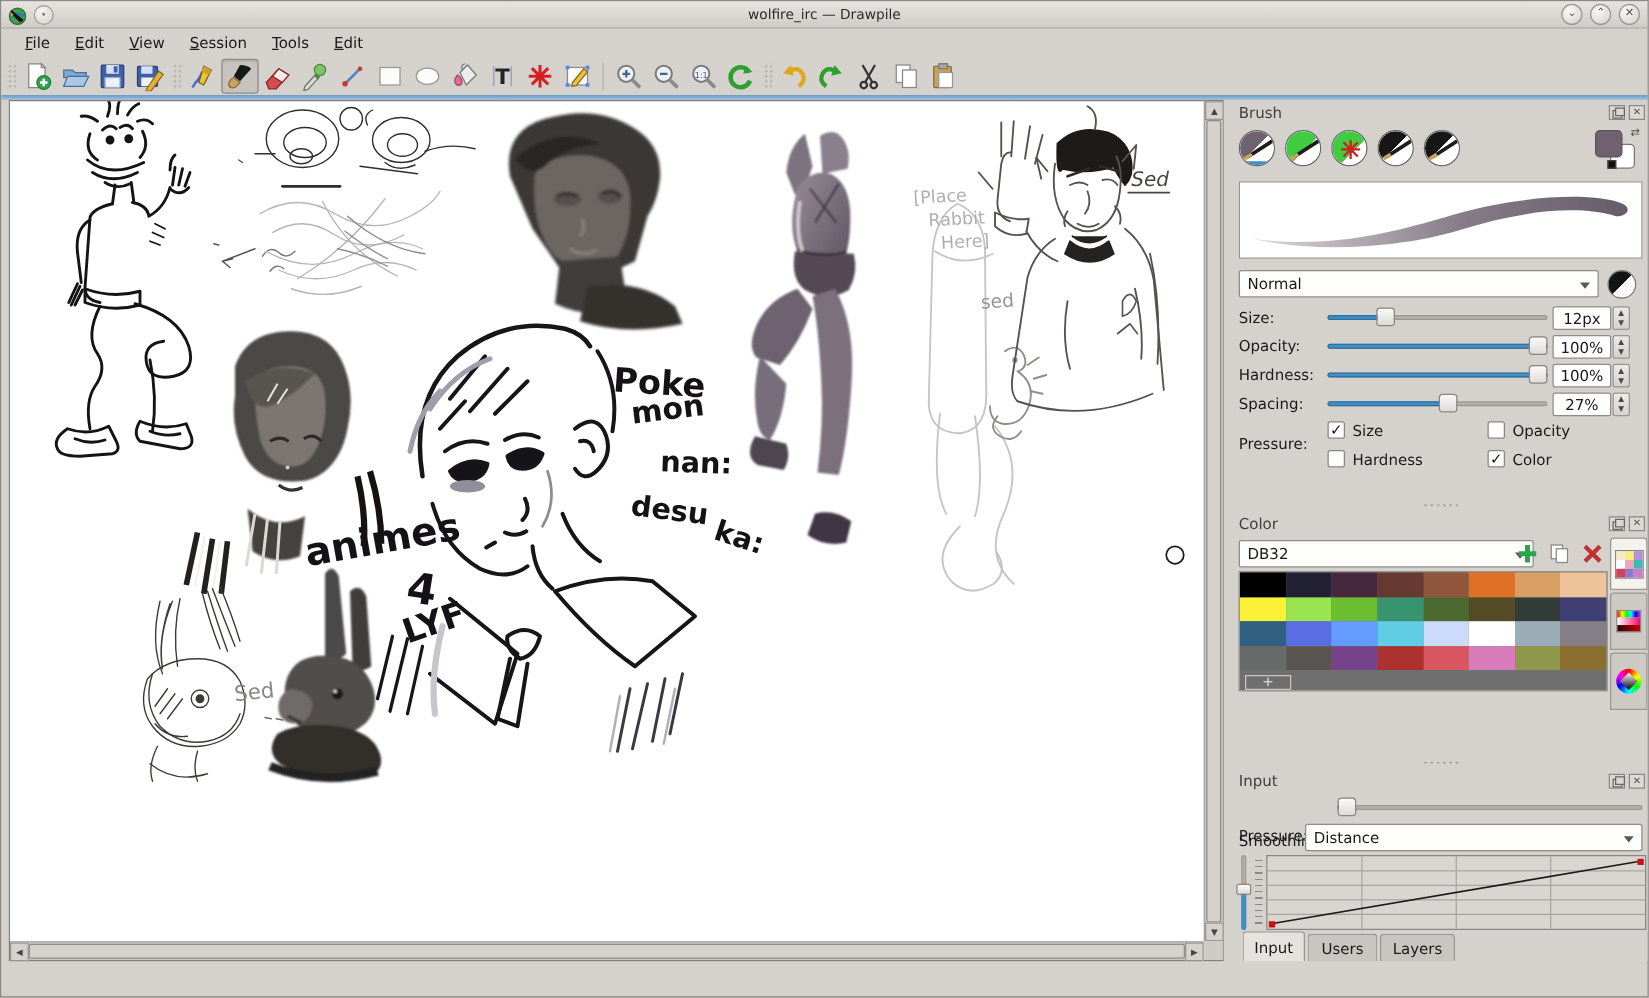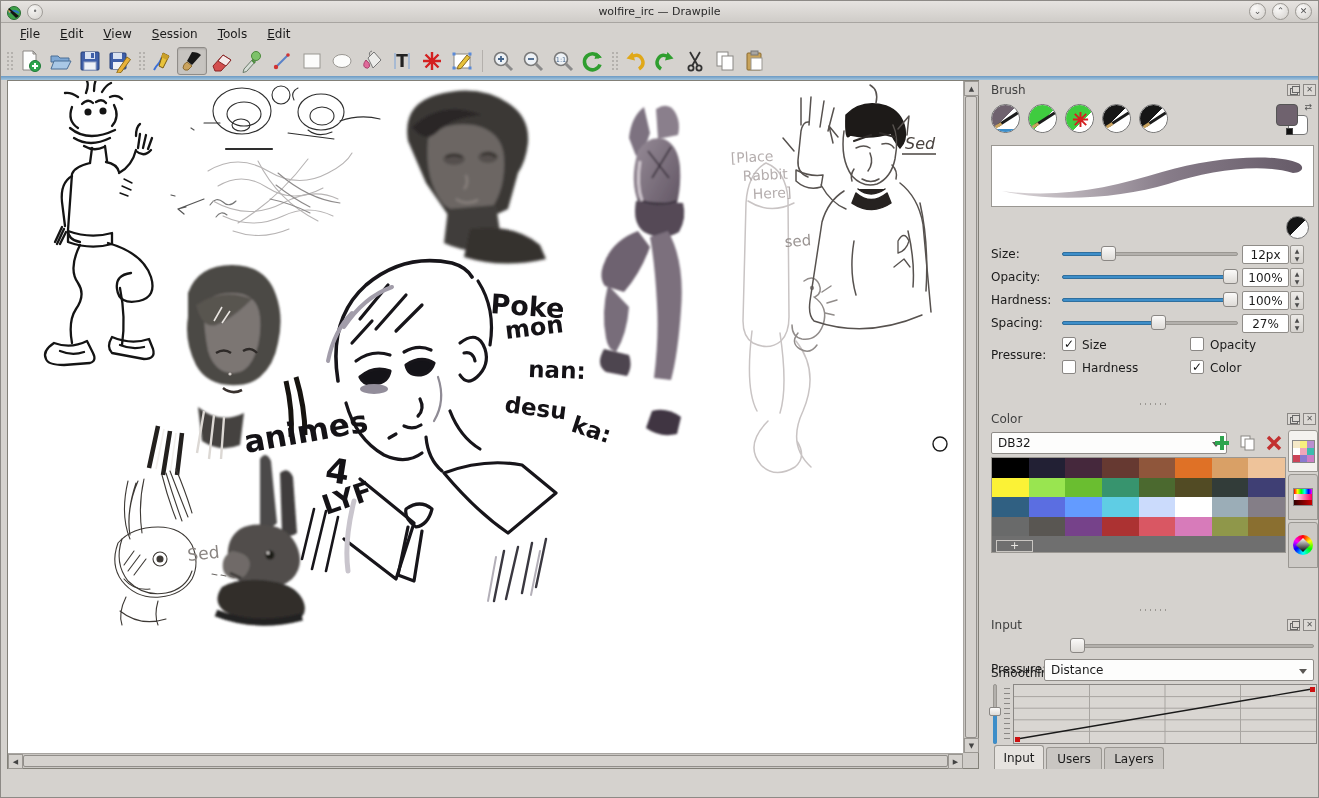--- a/index.html
+++ b/index.html
@@ -556,20 +556,24 @@
             <linearGradient id="strokeGrad" x1="0" y1="0" x2="1" y2="0">
               <stop offset="0" stop-color="#ddd8da"></stop>
               <stop offset="0.55" stop-color="#877c89"></stop>
               <stop offset="1" stop-color="#665b68"></stop>
             </linearGradient>
           </defs>
         <path d="M10 45 C70 53 120 41 170 26 C220 11 282 7 306 17 C313 20 311 27 301 27 C268 17 220 24 176 38 C130 52 62 57 10 45 Z" fill="url(#strokeGrad)"></path>
       </svg>
     </div>
 
+    <div class="select" style="left:5px;top:136px;width:288px;">
+      <span>Normal</span>
+      <span class="dd-arrow"></span>
+    </div>
     <div class="blend-circle" style="left:300px;top:136px;"></div>
 
     <div class="slider-row-label" style="top:167px;">Size:</div>
     <div class="slider" style="left:76px;top:165px;width:176px;">
       <div class="sl-groove"></div>
         <div class="sl-fill" style="width: calc(24%);"></div>
         <div class="sl-handle" style="left: calc(24% - 3.6px);"></div>
     </div>
     <div class="spin" style="left:256px;top:165px;">
         <span>12px</span>

